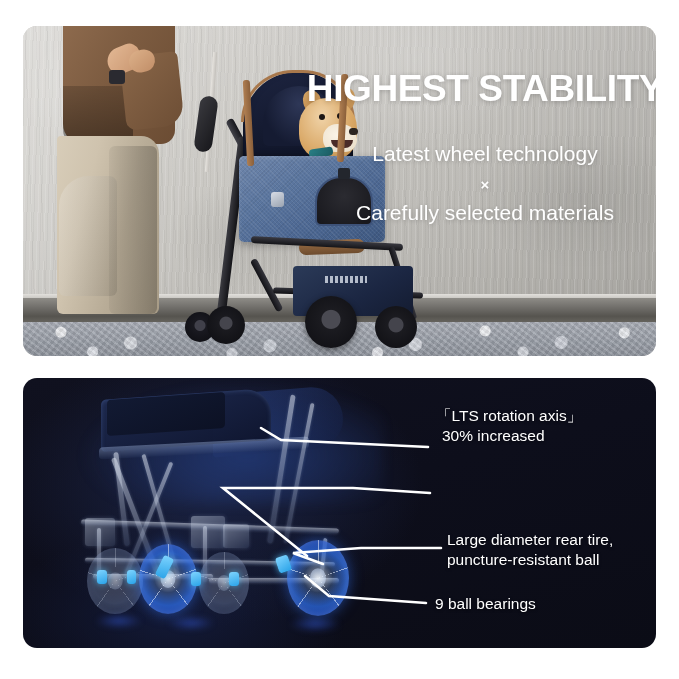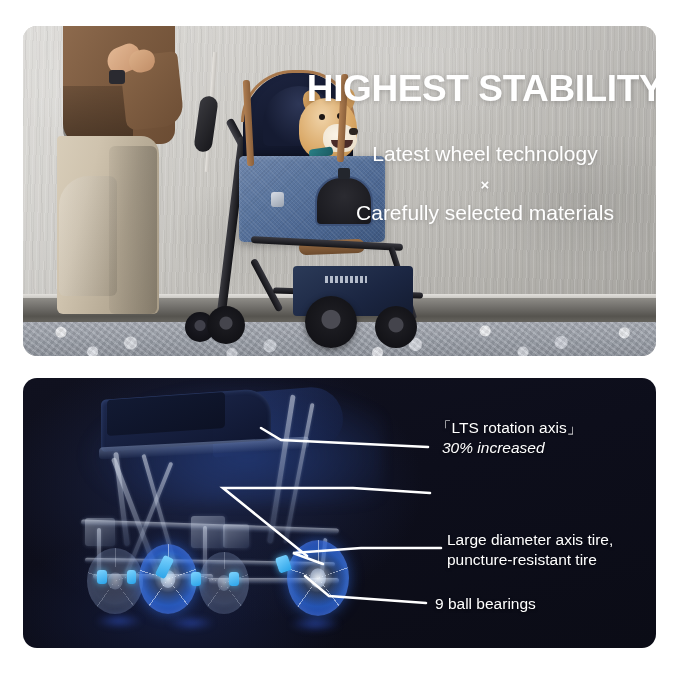--- a/index.html
+++ b/index.html
@@ -614,26 +614,26 @@
       <div class="cyan" style="left:64px; top:182px; width:9px; height:14px;"></div>
     </div>
 
     <svg class="callout-svg" viewBox="0 0 633 270">
       <path class="cline" d="M 238 50 L 258 62 L 405 69"></path>
       <path class="cline" d="M 284 178 L 200 110 L 330 110 L 407 115"></path>
       <path class="cline" d="M 300 186 L 270 175 L 338 170 L 418 170"></path>
       <path class="cline" d="M 282 198 L 306 218 L 403 225"></path>
     </svg>
 
-    <div class="clabel" style="left:413px; top:40px;">
+    <div class="clabel" style="left:413px; top:28px;">
       <div>「LTS rotation axis」</div>
-      <div style="padding-left:6px;font-style:italic;">30% increased</div>
+      <div style="padding-left:6px;">30% increased</div>
     </div>
     <div class="clabel" style="left:424px; top:152px;">
-      <div>Large diameter axis tire,</div>
-      <div>puncture-resistant tire</div>
+      <div>Large diameter rear tire,</div>
+      <div>puncture-resistant ball</div>
     </div>
     <div class="clabel" style="left:412px; top:216px;">
       <div>9 ball bearings</div>
     </div>
   </div>
 
 </div>
 
 </body></html>

